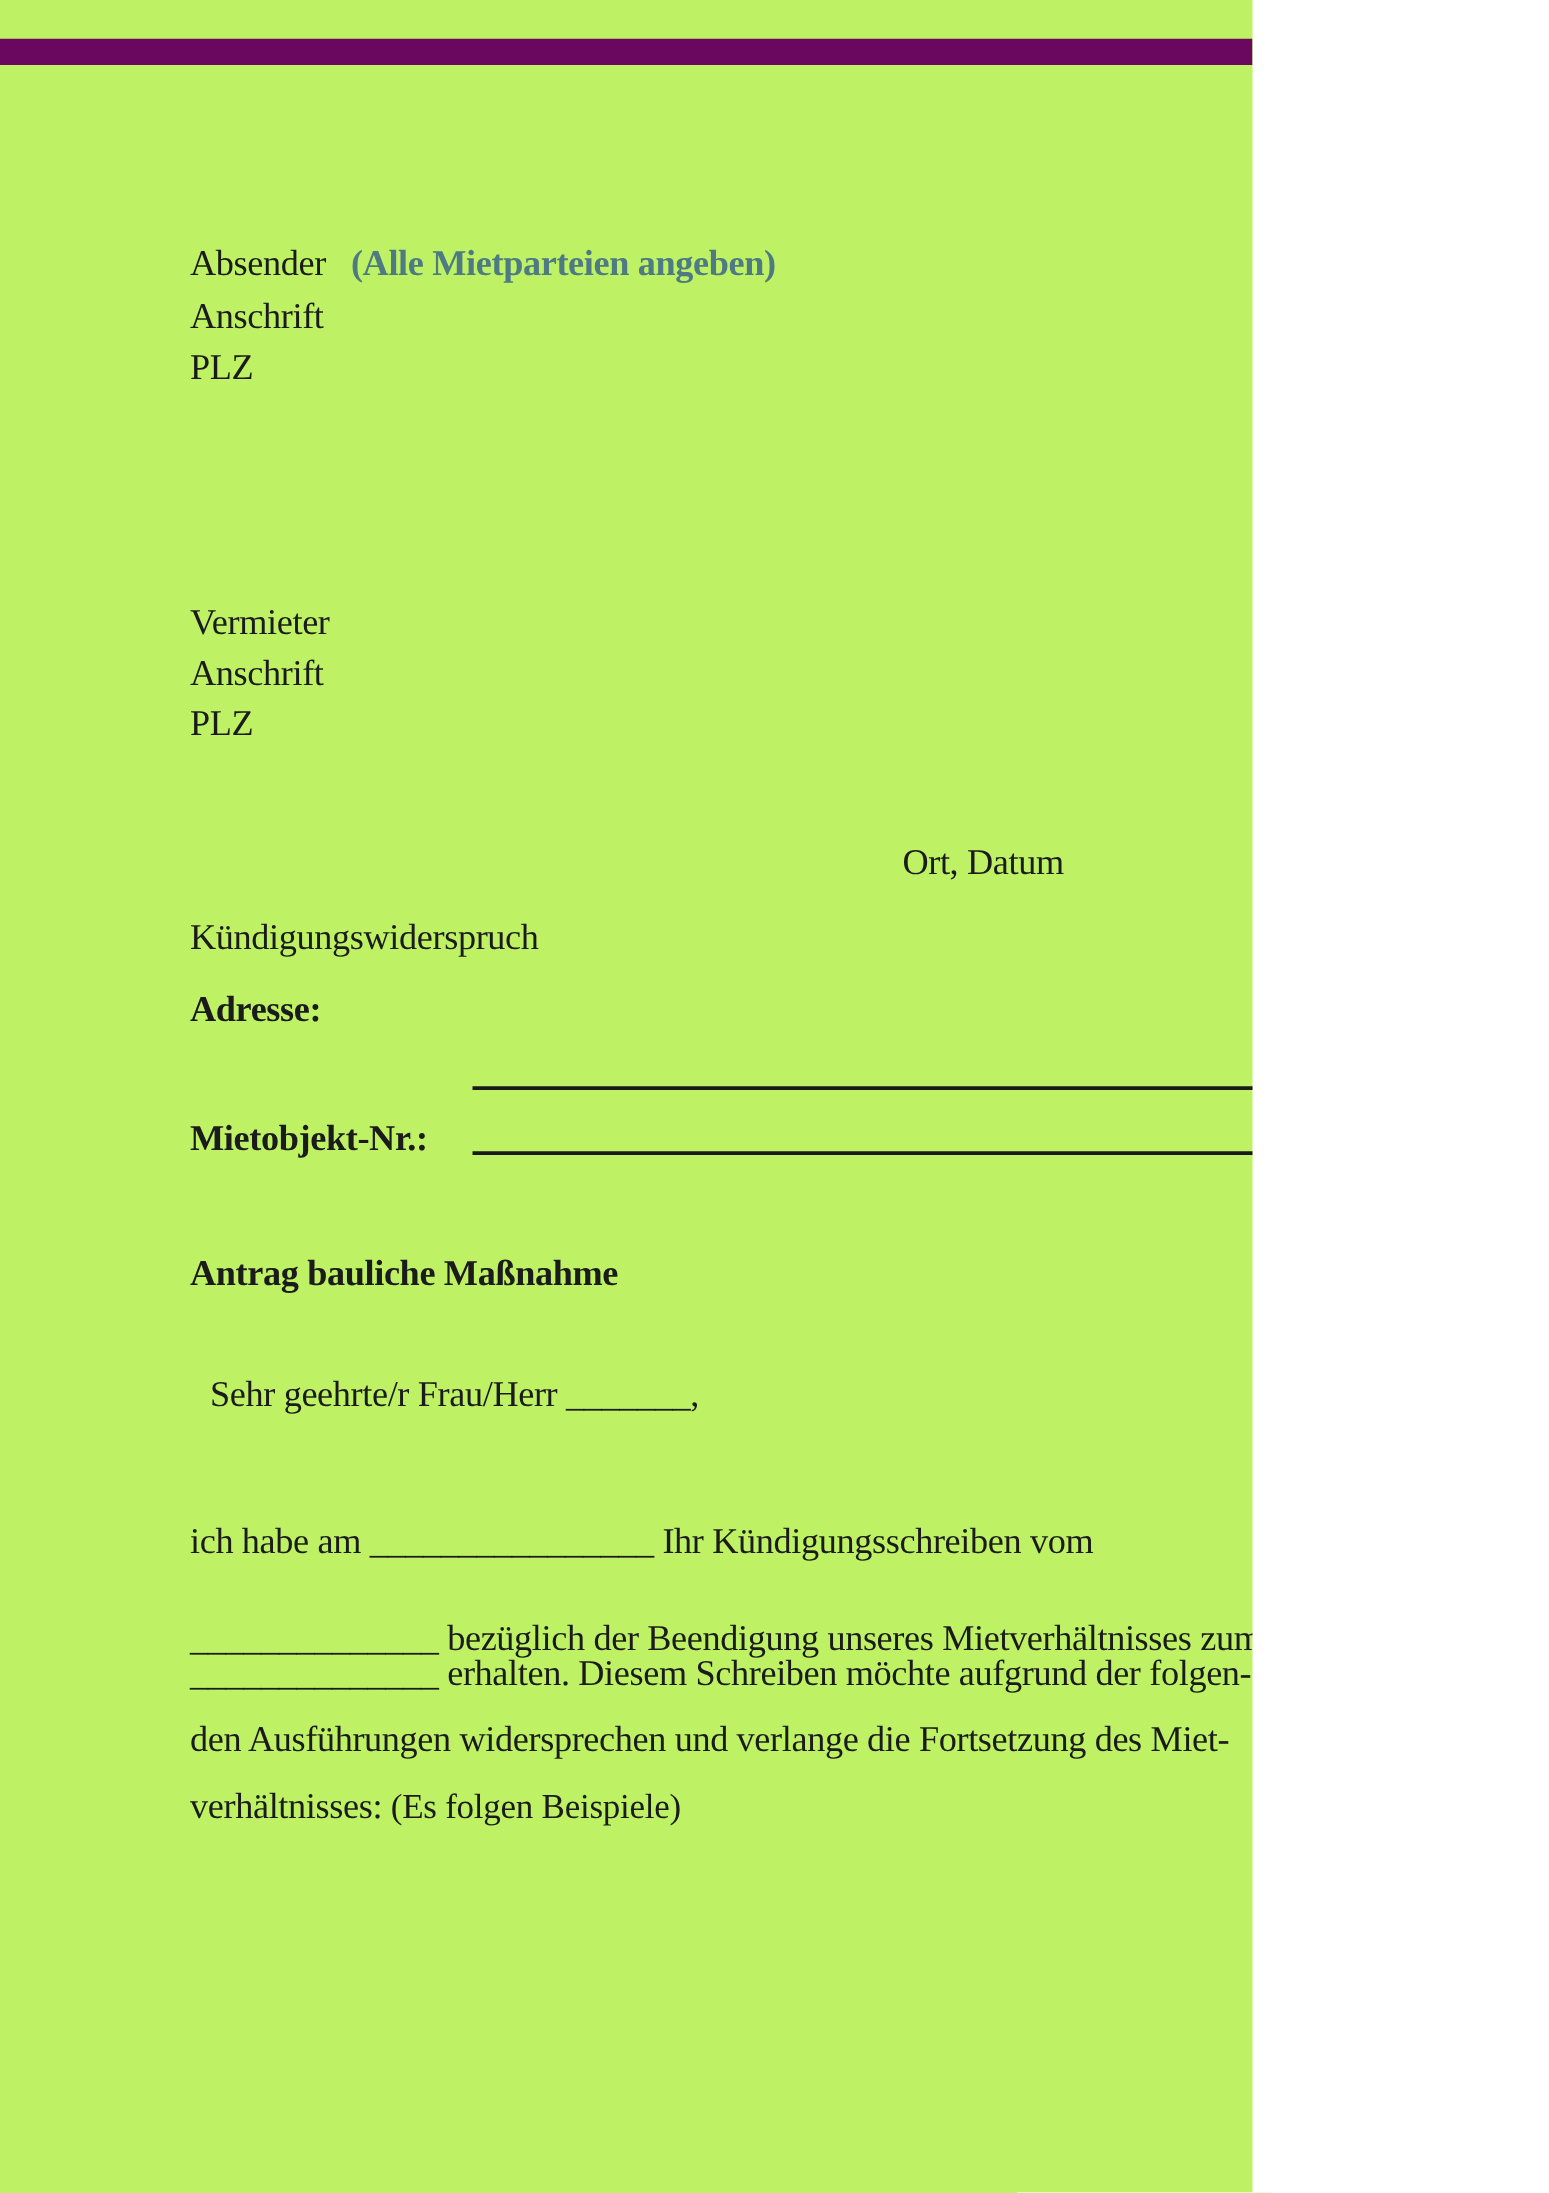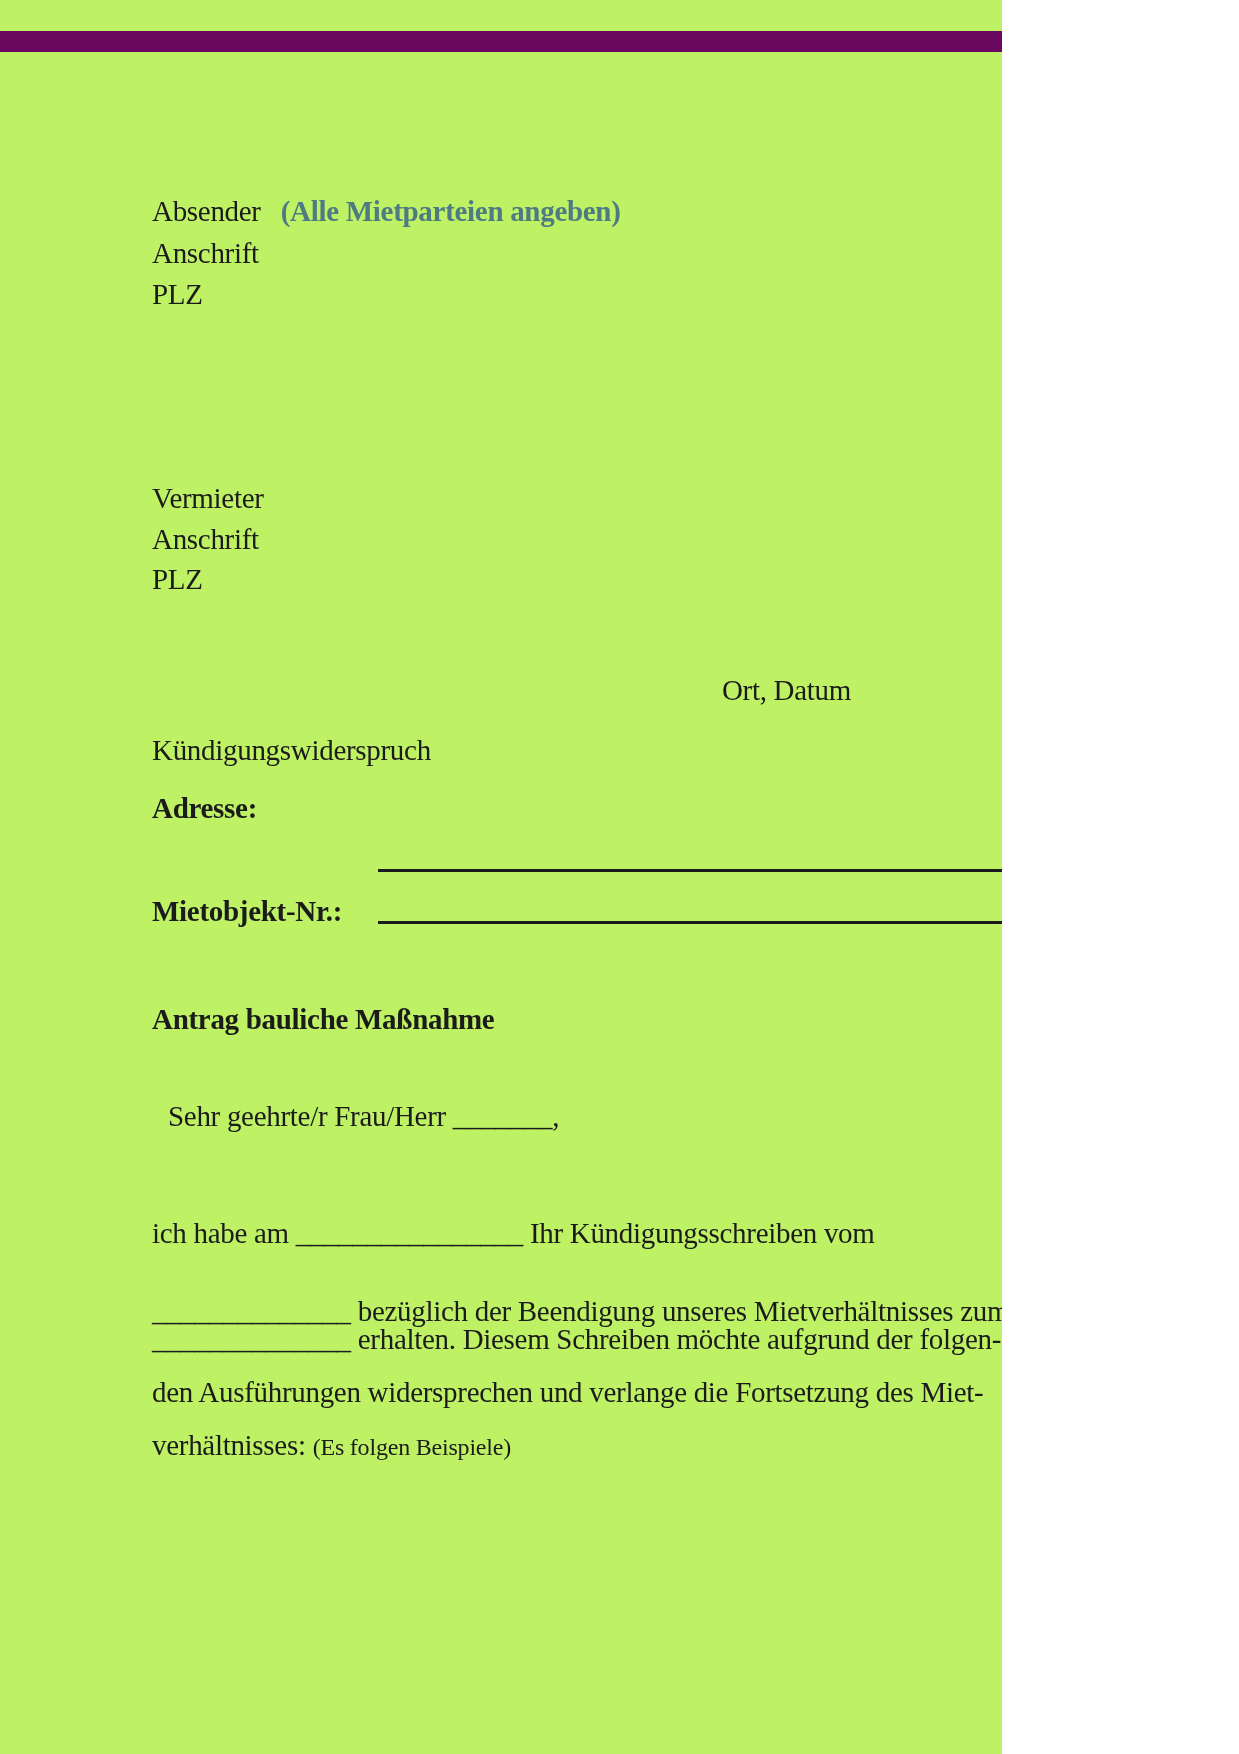--- a/index.html
+++ b/index.html
@@ -47,21 +47,21 @@
     font-weight: 700;
   }
   .blank-line {
     position: absolute;
     left: 378px;
     width: 626px;
     height: 0;
     border-bottom: 3px solid #1a1a1a;
   }
   .note-small {
-    font-size: 24px;
+    font-size: 28px;
     letter-spacing: -0.2px;
   }
 </style>
 </head>
 <body>
 
 <div class="page">
 
   <div class="topbar"></div>
 

